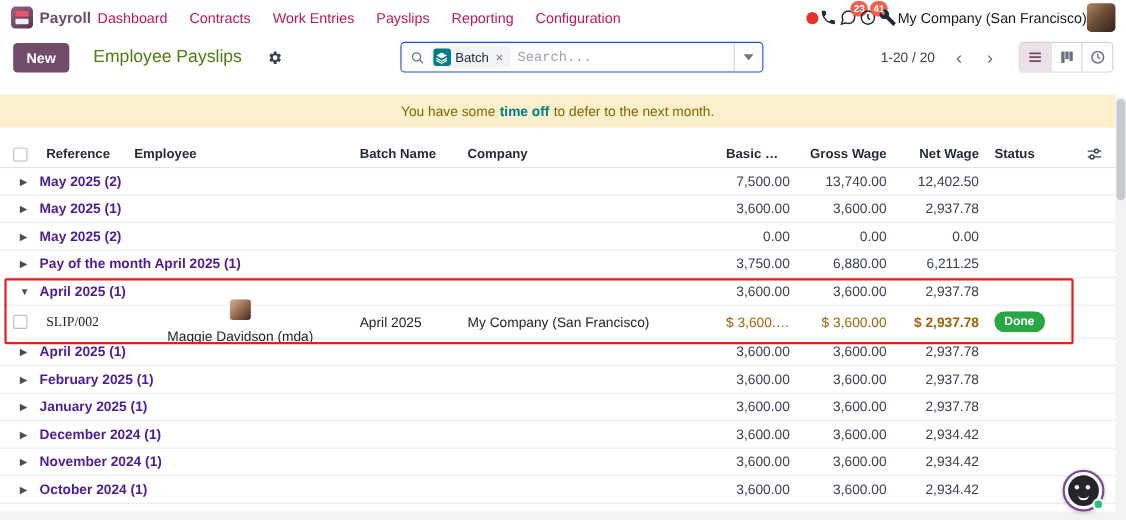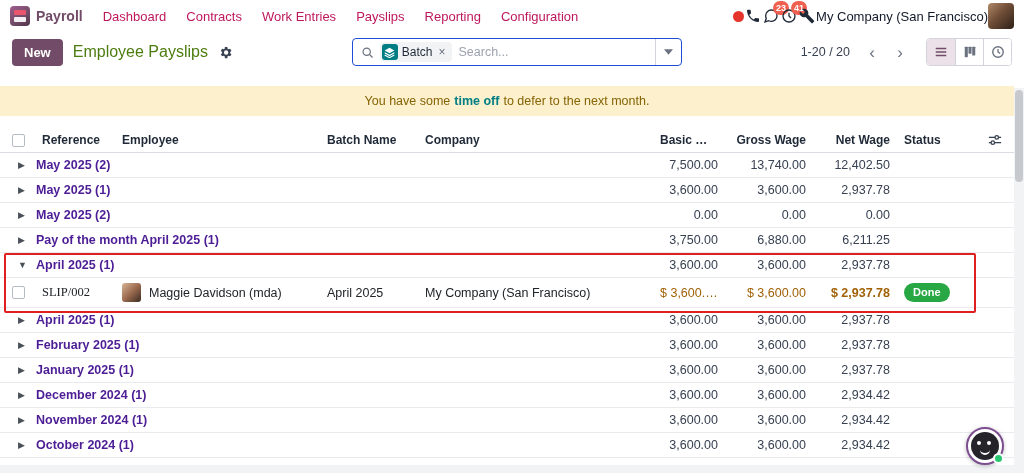--- a/index.html
+++ b/index.html
@@ -6,48 +6,48 @@
   html,body { width:1024px; height:473px; overflow:hidden; }
   body { font-family:"Liberation Sans","DejaVu Sans",sans-serif; background:#fff; color:#212529; }
   .page { position:relative; width:1024px; height:473px; background:#fff; overflow:hidden; }
 
   
   .topnav { height:32px; display:flex; align-items:center; padding:0 10px; background:#fff; }
   .topnav-left { display:flex; align-items:center; gap:6px; }
   .app-icon { width:20px; height:20px; border-radius:4px; background:linear-gradient(145deg,#9d5c8b,#714B67 60%,#4e3347); position:relative; flex:0 0 auto; }
   .app-icon::after { content:""; position:absolute; left:4px; top:4px; width:12px; height:5px; background:#e8556d; border-radius:1px; }
   .app-icon::before { content:""; position:absolute; left:4px; top:11px; width:12px; height:5px; background:#f2eef1; border-radius:1px; }
-  .app-name { color:#714B67; font-weight:700; font-size:14px; margin-right:14px; }
+  .app-name { color:#714B67; font-weight:700; font-size:14px; }
   .nav-items { display:flex; align-items:center; gap:20px; }
   .nav-item { font-size:13px; color:#be185d; cursor:pointer; white-space:nowrap; }
   .topnav-right { margin-left:auto; display:flex; align-items:center; gap:0; }
   .sys-icon { position:relative; width:18px; height:18px; color:#1f2937; display:flex; align-items:center; justify-content:center; }
   .sys-icon svg { width:16px; height:16px; }
   .red-dot { width:11px; height:11px; border-radius:50%; background:#e5342c; }
   .badge { position:absolute; top:-6px; right:-9px; min-width:15px; height:14px; padding:0 3px; border-radius:8px; background:#f06050; color:#fff; font-size:9px; font-weight:700; display:flex; align-items:center; justify-content:center; }
   .company-name { font-size:13px; color:#111827; white-space:nowrap; }
   .user-avatar { width:26px; height:26px; border-radius:4px; background:linear-gradient(135deg,#b08968 0%,#6f4e37 45%,#2e2018 100%); }
 
   
   .control-panel { height:40px; display:flex; align-items:center; padding:0 12px; background:#fff; }
-  .cp-left { display:flex; align-items:center; gap:10px; flex:0 0 auto; }
+  .cp-left { display:flex; align-items:center; gap:22px; flex:0 0 auto; }
   .btn-new { background:#714B67; color:#fff; border:none; border-radius:4px; font-size:13px; font-weight:600; padding:6px 12px; cursor:pointer; font-family:inherit; }
   .view-title { font-size:16px; color:#4d7c0f; font-weight:500; white-space:nowrap; }
   .title-gear { color:#374151; width:15px; height:15px; cursor:pointer; }
   .title-gear svg { width:15px; height:15px; }
   .cp-center { flex:1 1 auto; display:flex; justify-content:center; }
   .searchbox { width:330px; height:28px; border:1px solid #1d4ed8; border-radius:4px; display:flex; align-items:center; background:#fff; overflow:hidden; }
   .searchbox .mag { color:#6b7280; margin:0 6px 0 8px; display:flex; }
   .searchbox .mag svg { width:13px; height:13px; }
   .facet { display:flex; align-items:center; gap:4px; background:#f1f3f5; border-radius:4px; padding:2px 5px 2px 2px; margin-right:6px; }
   .facet-icon { width:16px; height:16px; border-radius:3px; background:#017e84; color:#fff; display:flex; align-items:center; justify-content:center; }
   .facet-icon svg { width:11px; height:11px; }
   .facet-label { font-size:12px; color:#1f2937; }
   .facet-x { font-size:12px; color:#6b7280; cursor:pointer; padding:0 2px; line-height:1; }
-  .search-input { border:none; outline:none; flex:1; font-size:12.5px; color:#15803d; font-family:Liberation Sans, sans-serif; min-width:40px; }
+  .search-input { border:none; outline:none; flex:1; font-size:12.5px; color:#15803d; font-family:Liberation Mono, monospace; min-width:40px; }
   .search-input::placeholder { color:#9ca3af; }
   .search-dd { width:26px; align-self:stretch; border-left:1px solid #d1d5db; display:flex; align-items:center; justify-content:center; color:#6b7280; cursor:pointer; }
   .search-dd svg { width:9px; height:7px; }
   .cp-right { display:flex; align-items:center; gap:4px; flex:0 0 auto; }
   .pager-value { font-size:12.5px; color:#374151; margin-right:6px; cursor:pointer; white-space:nowrap; }
   .pager-btn { width:24px; height:24px; border:none; background:transparent; color:#6b7280; font-size:17px; line-height:1; cursor:pointer; display:flex; align-items:center; justify-content:center; font-family:inherit; }
   .view-switcher { display:flex; margin-left:10px; border:1px solid #d1d5db; border-radius:4px; overflow:hidden; }
   .vs-btn { width:28px; height:26px; background:#fff; border:none; border-left:1px solid #d1d5db; color:#6b7280; display:flex; align-items:center; justify-content:center; cursor:pointer; }
   .vs-btn:first-child { border-left:none; }
   .vs-btn.active { background:#ece1e9; color:#714B67; }
@@ -64,21 +64,21 @@
   .cell { padding:0 6px; overflow:hidden; white-space:nowrap; text-overflow:ellipsis; }
   .cell.num { text-align:right; padding-right:8px; }
   .cb-cell { display:flex; justify-content:center; }
   .checkbox { width:13px; height:13px; border:1px solid #b6bcc3; border-radius:2px; background:#fff; display:inline-block; cursor:pointer; }
   .group-row { height:25px; cursor:pointer; background:#fff; }
   .group-label-cell { grid-column:1 / 6; display:flex; align-items:center; gap:8px; padding-left:18px; }
   .caret { font-size:9px; color:#495057; width:10px; display:inline-block; }
   .group-label { font-weight:700; color:#4c1d95; }
   .group-num { color:#374151; }
   .detail-row { height:30px; background:#fff; cursor:pointer; }
-  .emp-cell { display:flex; align-items:center; gap:8px; }
+  .emp-cell { display:flex; align-items:center; gap:8px;flex-direction:column; }
   .row-avatar { width:19px; height:19px; border-radius:3px; flex:0 0 auto; background:linear-gradient(135deg,#d8b596 0%,#9c6b4f 50%,#3a2a22 100%); }
   .ref-text { color:#212529;font-family:Liberation Serif, serif; }
   .money { color:#a16207; }
   .money.bold { font-weight:700; }
   .badge-done { display:inline-block; background:#28a745; color:#fff; font-size:11px; font-weight:700; padding:2px 9px; border-radius:10px; line-height:1.3; }
   .col-settings-cell { display:flex; justify-content:flex-end; padding-right:12px; color:#374151; }
   .col-settings-cell svg { width:14px; height:14px; cursor:pointer; }
 
   
   .annotation-box { position:absolute; left:4px; top:253px; width:972px; height:60px; border:2px solid #e02020; border-radius:2px; pointer-events:none; z-index:40; }

